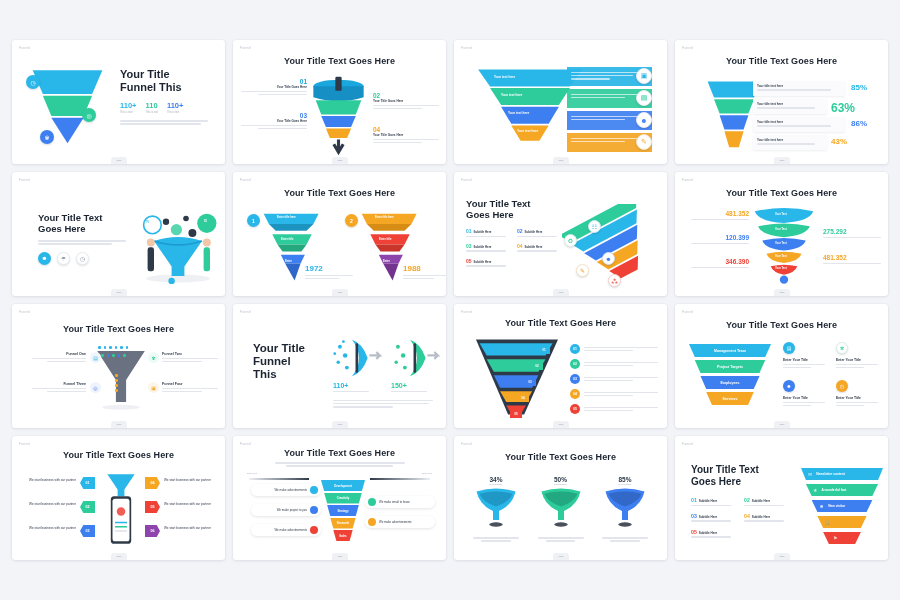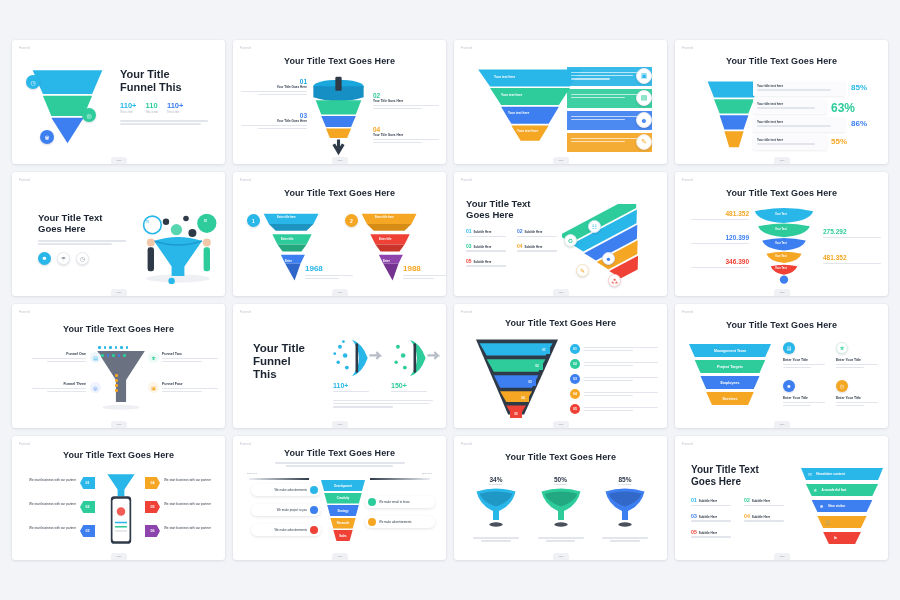--- a/index.html
+++ b/index.html
@@ -202,21 +202,21 @@
     </div>
     <div style="position:absolute;left:78px;top:95px;width:74px;height:15px;background:#fbfbfd;border-radius:1px;box-shadow:0 1px 2px rgba(30,40,70,.08);">
       <div style="padding:2.5px 4px;">
           <div style="font-size:3px;font-weight:bold;color:#2f3a49;">Your title text here</div>
           <div class="bar" style="width:88%"></div>
         </div>
     </div>
     <div style="position:absolute;left:176px;top:43px;font-size:8px;font-weight:bold;color:#29b6e8;">85%</div>
     <div style="position:absolute;left:156px;top:61px;font-size:12px;font-weight:bold;color:#2ecc9b;">63%</div>
     <div style="position:absolute;left:176px;top:79px;font-size:8px;font-weight:bold;color:#3d7ff0;">86%</div>
-    <div style="position:absolute;left:156px;top:97px;font-size:8px;font-weight:bold;color:#f5a623;">55%</div>
+    <div style="position:absolute;left:156px;top:97px;font-size:8px;font-weight:bold;color:#f5a623;">43%</div>
     <div class="tab"></div>
   </div>
 
   <div class="slide">
     <div class="wm">Funnel</div>
     <div style="position:absolute;left:26px;top:40px;width:92px;">
       <div class="title" style="text-align:left;font-size:9.5px;line-height:11px;color:#1b2430;">
         <div>Your Title Text</div>
         <div>Goes Here</div>
       </div>
@@ -267,21 +267,21 @@
           <path d="M27 60 H45 L38 80 Z" fill="#2f66c9"></path>
       </svg>
       <div style="position:absolute;left:16px;top:4px;font-size:2.7px;color:#fff;font-weight:bold;">Enter title here</div>
       <div style="position:absolute;left:20px;top:26px;font-size:2.7px;color:#fff;font-weight:bold;">Enter title</div>
       <div style="position:absolute;left:24px;top:48px;font-size:2.7px;color:#fff;font-weight:bold;">Enter</div>
     </div>
     <div class="circ sh" style="position:absolute;left:14px;top:42px;width:13px;height:13px;background:#29b6e8;color:#fff;font-size:5px;font-weight:bold;">
         <span>1</span>
       </div>
     <div style="position:absolute;left:72px;top:92px;">
-      <div style="font-size:8px;font-weight:bold;color:#29b6e8;">1968</div>
+      <div style="font-size:8px;font-weight:bold;color:#29b6e8;">1972</div>
       <div style="width:48px;">
           <div class="bar" style="width:100%"></div>
           <div class="bar" style="width:70%"></div>
         </div>
     </div>
 
     <div style="position:absolute;left:126px;top:40px;width:62px;height:72px;">
       <svg viewBox="0 0 70 84" style="width:100%;height:100%;">
         <path d="M2 2 H66 L60 14 H8 Z" fill="#f5a623"></path>
           <path d="M8 14 L60 14 L52 22 H16 Z" fill="#d78c15"></path>

